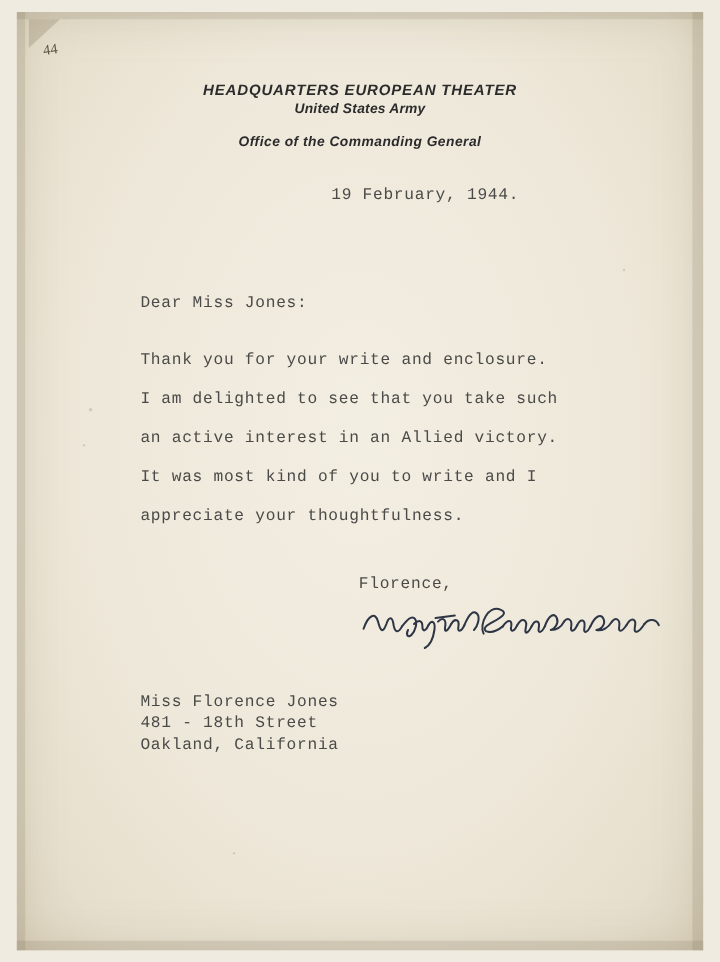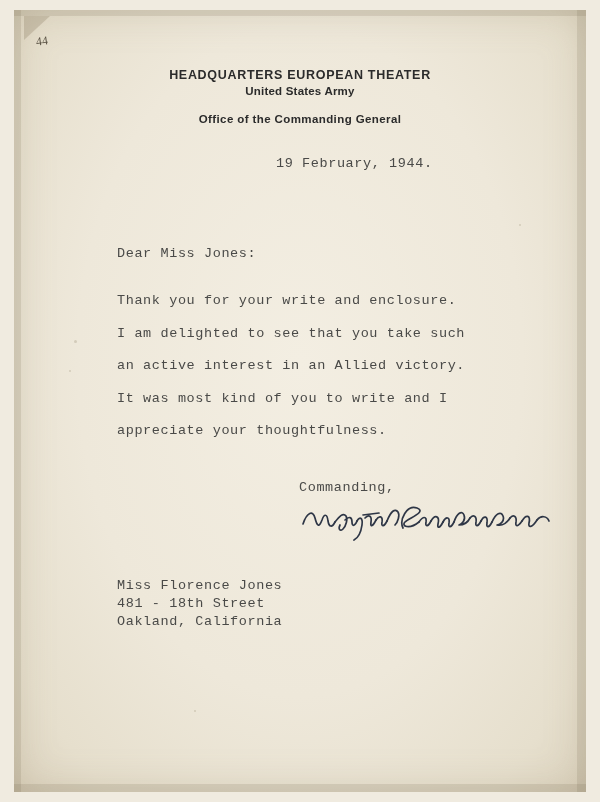--- a/index.html
+++ b/index.html
@@ -81,20 +81,21 @@
   }
 
   
   .letterhead {
     position: absolute;
     left: 0;
     top: 58px;
     width: 572px;
     text-align: center;
     color: #2b2b2b;
+    font-style: italic;
   }
   .lh-line1 {
     font-family: "Liberation Sans", sans-serif;
     font-size: 12.5px;
     font-weight: bold;
     letter-spacing: 0.7px;
   }
   .lh-line2 {
     font-family: "Liberation Sans", sans-serif;
     font-size: 11.5px;
@@ -209,21 +210,21 @@
       <div class="tw salutation">Dear Miss Jones:</div>
 
       <div class="tw body-block">
         <div class="bline">Thank you for your write and enclosure.</div>
         <div class="bline">I am delighted to see that you take such</div>
         <div class="bline">an active interest in an Allied victory.</div>
         <div class="bline">It was most kind of you to write and I</div>
         <div class="bline">appreciate your thoughtfulness.</div>
       </div>
 
-      <div class="tw closing">Commanding,</div>
+      <div class="tw closing">Florence,</div>
 
       <div class="signature">
         <svg width="260" height="46" viewBox="0 0 260 46" aria-hidden="true">
           <g fill="none" stroke="#2e3646" stroke-width="1.7" stroke-linecap="round" stroke-linejoin="round">
             <path d="M4 26 C8 14, 14 12, 16 20 C18 28, 20 30, 23 22 C25 16, 28 15, 29 23 C30 29, 33 30, 36 24"></path>
             <path d="M36 24 C40 19, 44 14, 47 18 C49 21, 47 28, 44 31 C41 34, 39 31, 41 27"></path>
             <path d="M46 22 C50 18, 53 19, 53 24 C53 29, 56 28, 58 23"></path>
             <path d="M58 23 C61 18, 64 20, 63 27 C62 34, 59 40, 55 42"></path>
             <path d="M66 20 C70 16, 73 18, 72 24 C71 30, 74 28, 77 22"></path>
             <path d="M77 22 C80 17, 84 18, 83 24 C82 29, 85 29, 88 23"></path>

